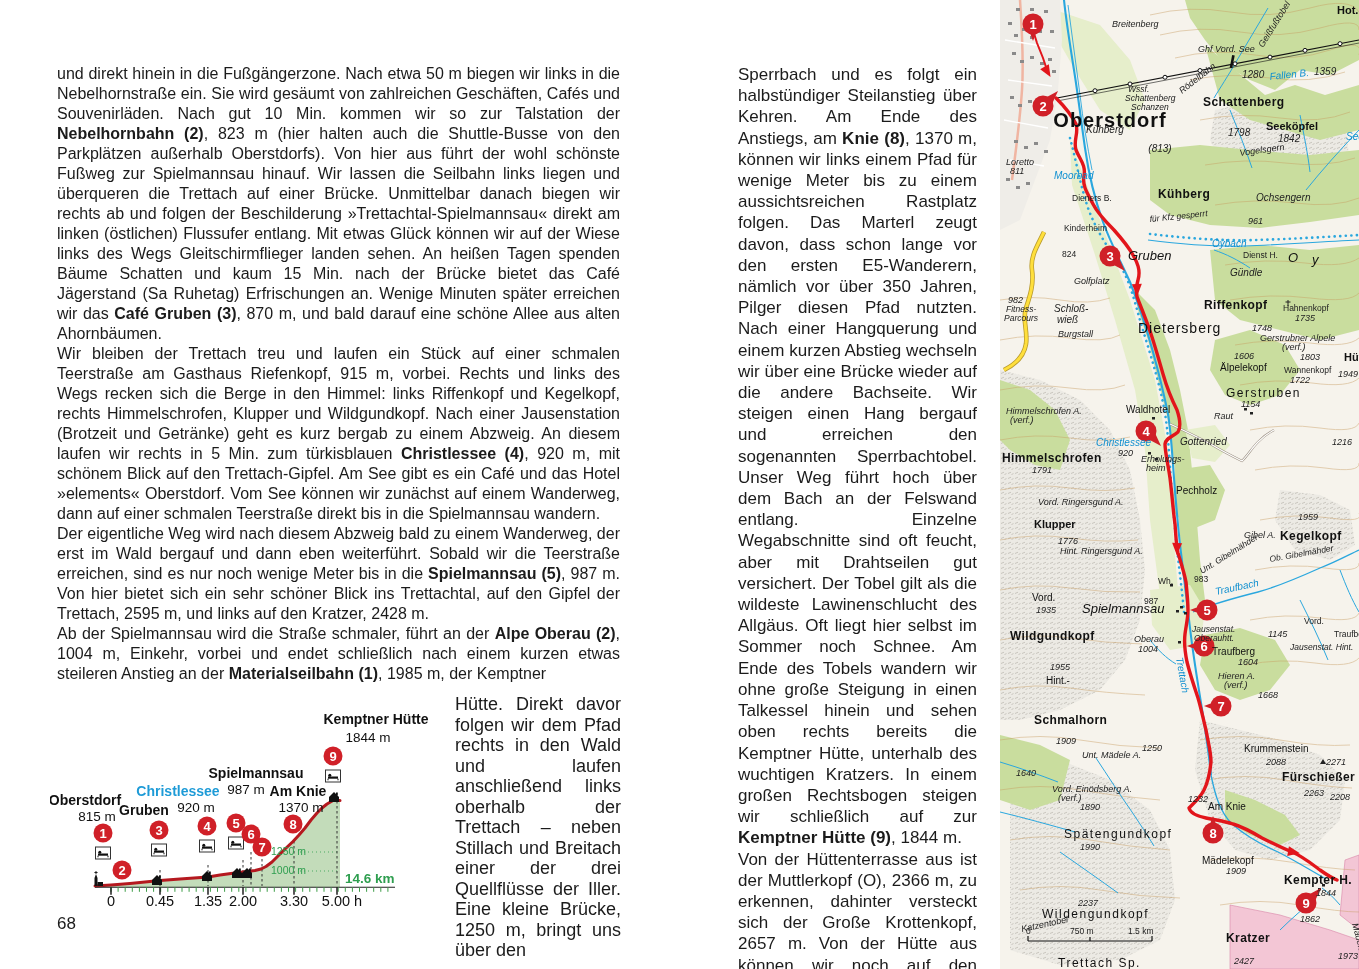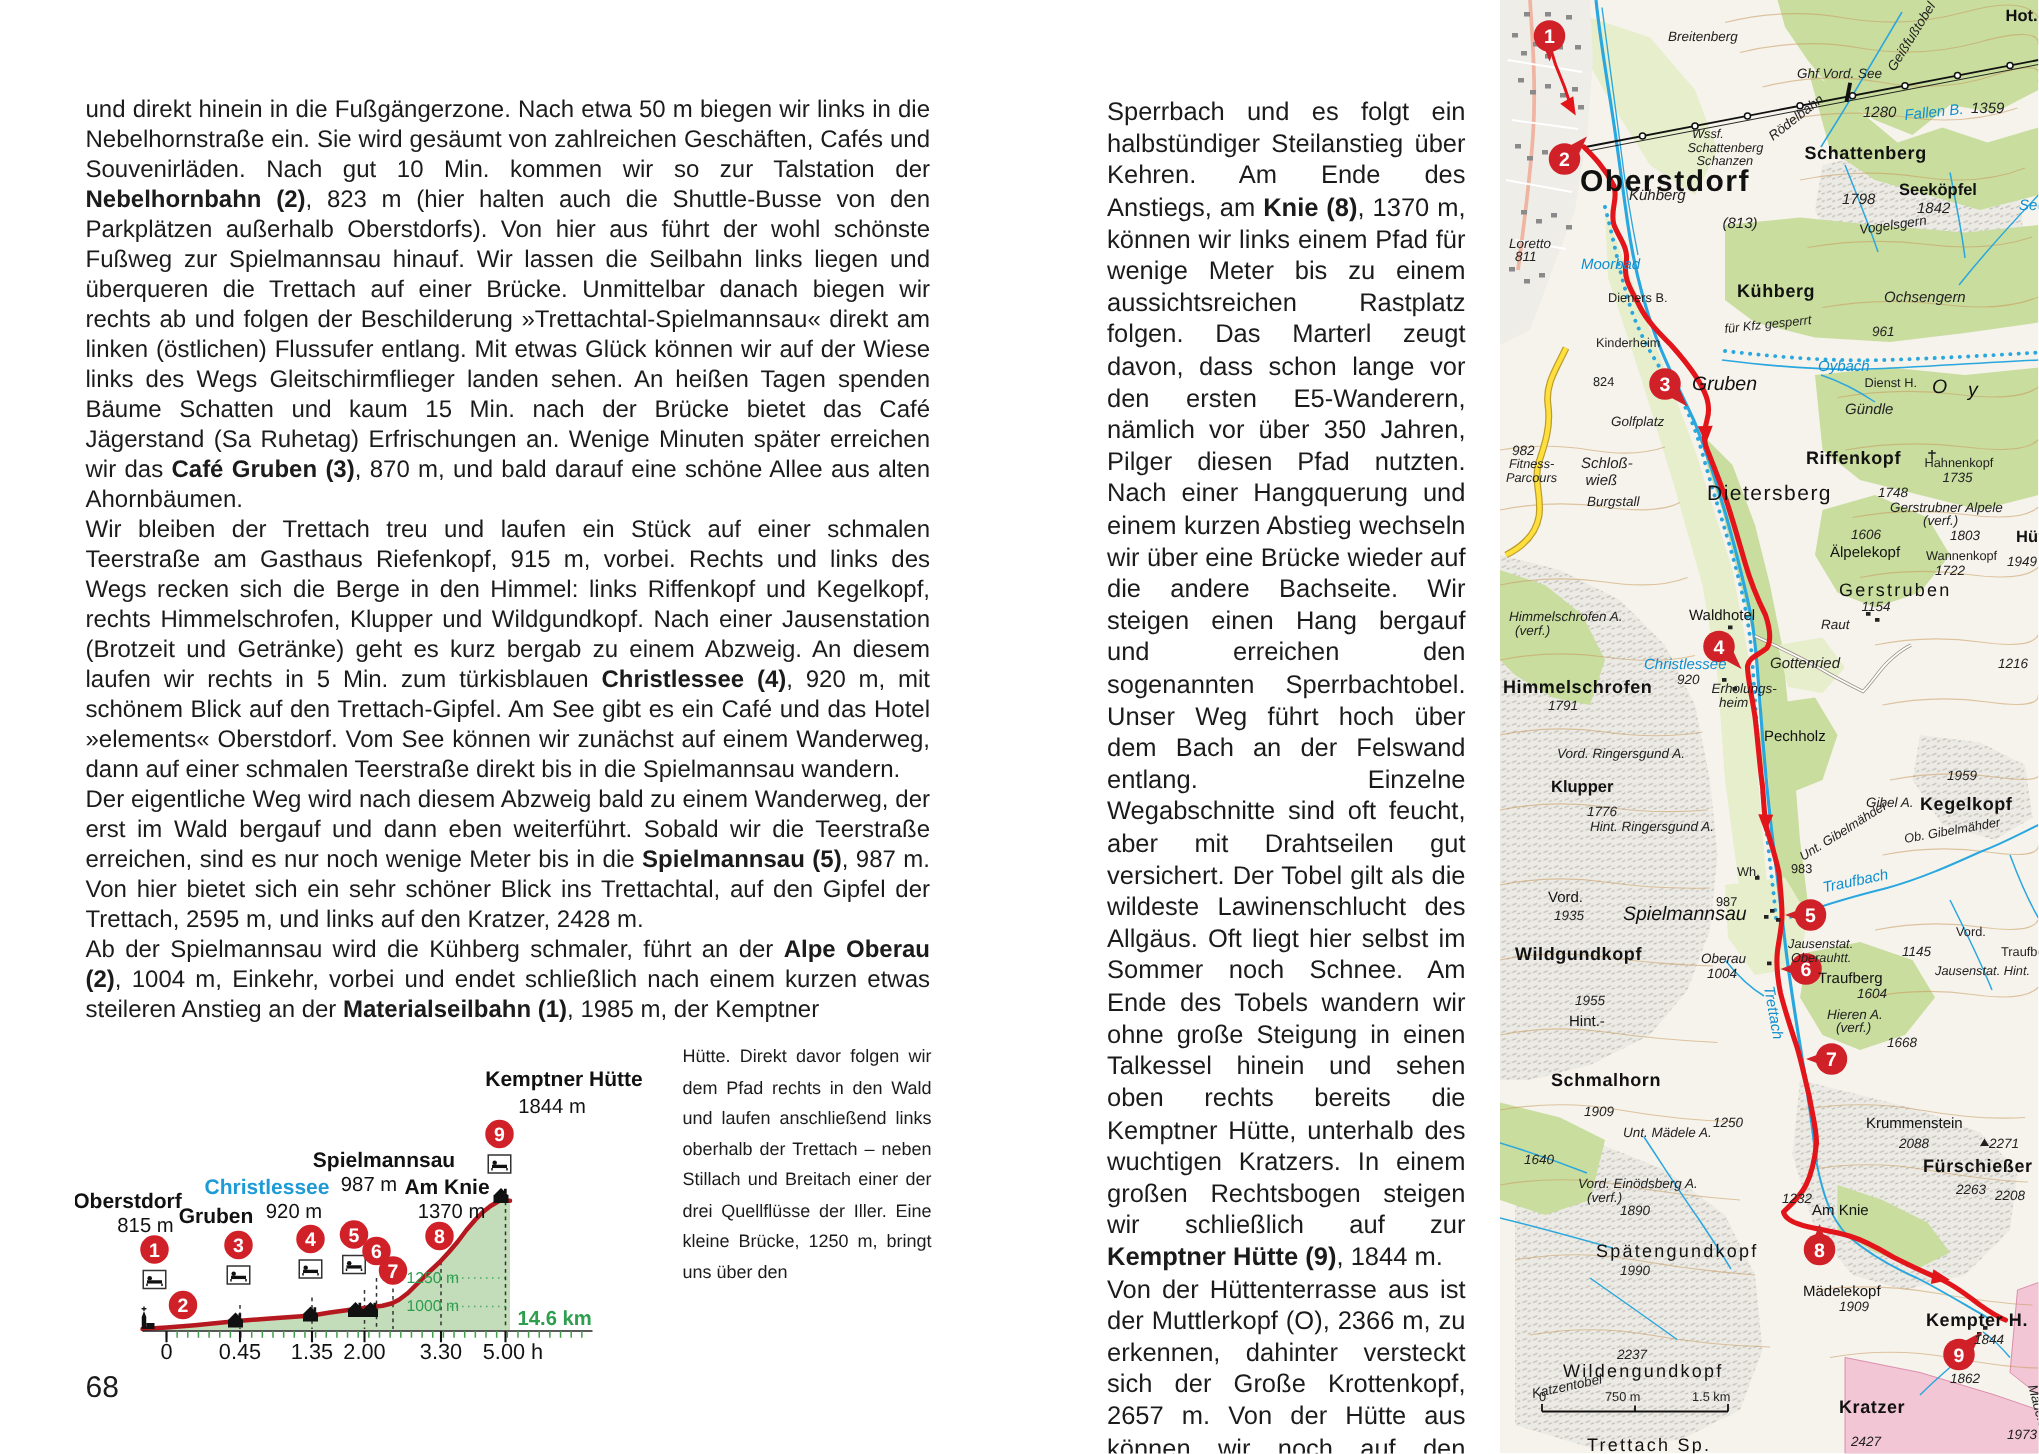--- a/index.html
+++ b/index.html
@@ -2,23 +2,23 @@
 <html lang="de"><head>
 <meta charset="utf-8">
 <style>
   html,body{margin:0;padding:0;}
   body{width:1359px;height:969px;position:relative;background:#ffffff;overflow:hidden;
        font-family:"Liberation Sans",sans-serif;color:#1b1b1b;}
   .col{position:absolute;text-align:justify;}
   .col p{margin:0;}
   .b{font-weight:700;}
   #leftTop{left:57px;top:64px;width:563px;font-size:16px;line-height:20px;}
-  #leftSide{left:455px;top:694px;width:166px;font-size:12px;line-height:20.5px;}
+  #leftSide{left:455px;top:694px;width:166px;font-size:18px;line-height:20.5px;}
   #midCol{left:738px;top:64px;width:239px;font-size:17px;line-height:21.2px;}
-  #pageNo{position:absolute;left:57px;top:914px;font-size:20px;}
+  #pageNo{position:absolute;left:57px;top:914px;font-size:17px;}
   #chartWrap{position:absolute;left:50px;top:702px;width:405px;height:215px;}
   #mapWrap{position:absolute;left:1000px;top:0;width:359px;height:969px;}
   svg text{font-family:"Liberation Sans",sans-serif;}
   
   .cn{font-size:14px;font-weight:700;fill:#111;}
   .ce{font-size:13.5px;fill:#111;}
   .cb{font-size:14px;font-weight:700;fill:#1e9bd7;}
   .cg{font-size:13.5px;font-weight:700;fill:#2e9e4f;}
   .cgs{font-size:10.5px;fill:#2e9e4f;}
   .cx{font-size:14.5px;fill:#111;}
@@ -36,21 +36,21 @@
   .msp{font-size:12px;fill:#111;letter-spacing:1.5px;}
   .m14{font-size:14px;fill:#111;letter-spacing:1px;}
 </style>
 </head>
 <body>
 
 <div id="leftTop" class="col">
     <p><span>und direkt hinein in die Fußgängerzone. Nach etwa 50 m biegen wir links in die Nebelhornstraße ein. Sie wird gesäumt von zahlreichen Geschäften, Cafés und Souvenirläden. Nach gut 10 Min. kommen wir so zur Talstation der </span><span class="b">Nebelhornbahn (2)</span><span>, 823 m (hier halten auch die Shuttle-Busse von den Parkplätzen außerhalb Oberstdorfs). Von hier aus führt der wohl schönste Fußweg zur Spielmannsau hinauf. Wir lassen die Seilbahn links liegen und überqueren die Trettach auf einer Brücke. Unmittelbar danach biegen wir rechts ab und folgen der Beschilderung »Trettachtal-Spielmannsau« direkt am linken (östlichen) Flussufer entlang. Mit etwas Glück können wir auf der Wiese links des Wegs Gleitschirmflieger landen sehen. An heißen Tagen spenden Bäume Schatten und kaum 15 Min. nach der Brücke bietet das Café Jägerstand (Sa Ruhetag) Erfrischungen an. Wenige Minuten später erreichen wir das </span><span class="b">Café Gruben (3)</span><span>, 870 m, und bald darauf eine schöne Allee aus alten Ahornbäumen.</span></p>
     <p><span>Wir bleiben der Trettach treu und laufen ein Stück auf einer schmalen Teerstraße am Gasthaus Riefenkopf, 915 m, vorbei. Rechts und links des Wegs recken sich die Berge in den Himmel: links Riffenkopf und Kegelkopf, rechts Himmelschrofen, Klupper und Wildgundkopf. Nach einer Jausenstation (Brotzeit und Getränke) geht es kurz bergab zu einem Abzweig. An diesem laufen wir rechts in 5 Min. zum türkisblauen </span><span class="b">Christlessee (4)</span><span>, 920 m, mit schönem Blick auf den Trettach-Gipfel. Am See gibt es ein Café und das Hotel »elements« Oberstdorf. Vom See können wir zunächst auf einem Wanderweg, dann auf einer schmalen Teerstraße direkt bis in die Spielmannsau wandern.</span></p>
     <p><span>Der eigentliche Weg wird nach diesem Abzweig bald zu einem Wanderweg, der erst im Wald bergauf und dann eben weiterführt. Sobald wir die Teerstraße erreichen, sind es nur noch wenige Meter bis in die </span><span class="b">Spielmannsau (5)</span><span>, 987 m. Von hier bietet sich ein sehr schöner Blick ins Trettachtal, auf den Gipfel der Trettach, 2595 m, und links auf den Kratzer, 2428 m.</span></p>
-    <p><span>Ab der Spielmannsau wird die Kühberg schmaler, führt an der </span><span class="b">Alpe Oberau (2)</span><span>, 1004 m, Einkehr, vorbei und endet schließlich nach einem kurzen etwas steileren Anstieg an der </span><span class="b">Materialseilbahn (1)</span><span>, 1985 m, der Kemptner</span></p>
+    <p><span>Ab der Spielmannsau wird die Straße schmaler, führt an der </span><span class="b">Alpe Oberau (2)</span><span>, 1004 m, Einkehr, vorbei und endet schließlich nach einem kurzen etwas steileren Anstieg an der </span><span class="b">Materialseilbahn (1)</span><span>, 1985 m, der Kemptner</span></p>
   </div>
 <div id="leftSide" class="col">
     <p><span>Hütte. Direkt davor folgen wir dem Pfad rechts in den Wald und laufen anschließend links oberhalb der Trettach – neben Stillach und Breitach einer der drei Quellflüsse der Iller. Eine kleine Brücke, 1250 m, bringt uns über den</span></p>
   </div>
 <div id="midCol" class="col">
     <p><span>Sperrbach und es folgt ein halbstündiger Steilanstieg über Kehren. Am Ende des Anstiegs, am </span><span class="b">Knie (8)</span><span>, 1370 m, können wir links einem Pfad für wenige Meter bis zu einem aussichtsreichen Rastplatz folgen. Das Marterl zeugt davon, dass schon lange vor den ersten E5-Wanderern, nämlich vor über 350 Jahren, Pilger diesen Pfad nutzten. Nach einer Hangquerung und einem kurzen Abstieg wechseln wir über eine Brücke wieder auf die andere Bachseite. Wir steigen einen Hang bergauf und erreichen den sogenannten Sperrbachtobel. Unser Weg führt hoch über dem Bach an der Felswand entlang. Einzelne Wegabschnitte sind oft feucht, aber mit Drahtseilen gut versichert. Der Tobel gilt als die wildeste Lawinenschlucht des Allgäus. Oft liegt hier selbst im Sommer noch Schnee. Am Ende des Tobels wandern wir ohne große Steigung in einen Talkessel hinein und sehen oben rechts bereits die Kemptner Hütte, unterhalb des wuchtigen Kratzers. In einem großen Rechtsbogen steigen wir schließlich auf zur </span><span class="b">Kemptner Hütte (9)</span><span>, 1844 m.</span></p>
     <p><span>Von der Hüttenterrasse aus ist der Muttlerkopf (O), 2366 m, zu erkennen, dahinter versteckt sich der Große Krottenkopf, 2657 m. Von der Hütte aus können wir noch auf den Muttlerkopf steigen (unschwer; Gehzeit Hütte – Gipfel 1.30 Std.).</span></p>
   </div>
 <div id="pageNo">68</div>
 

